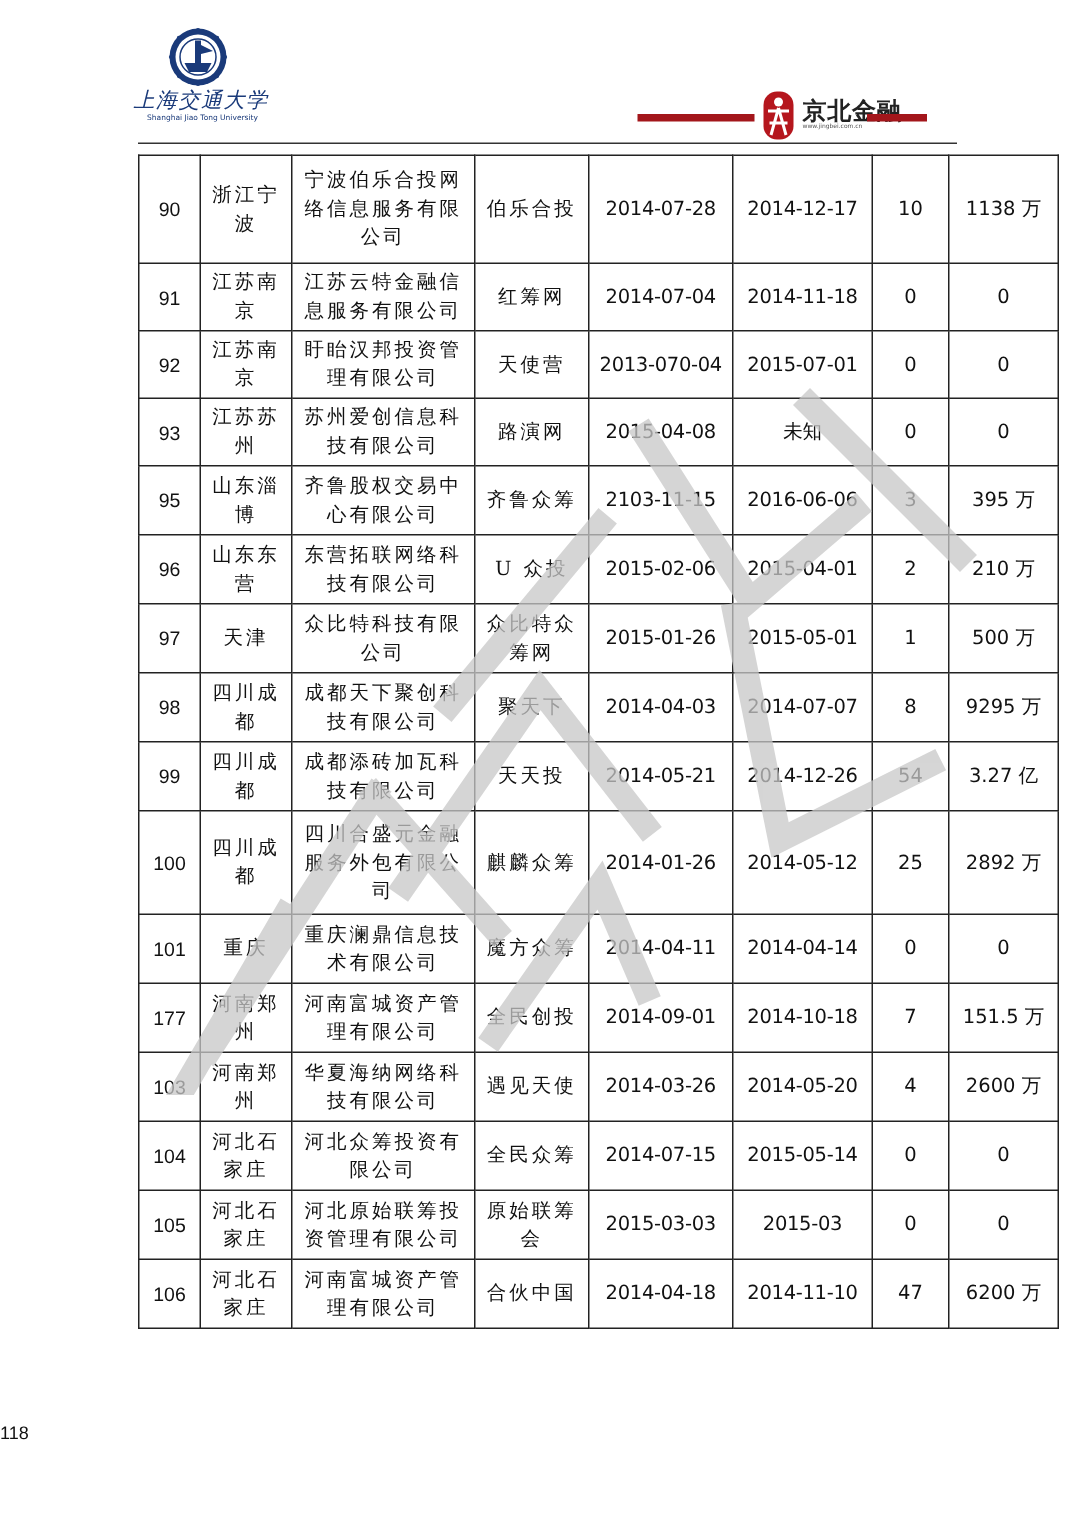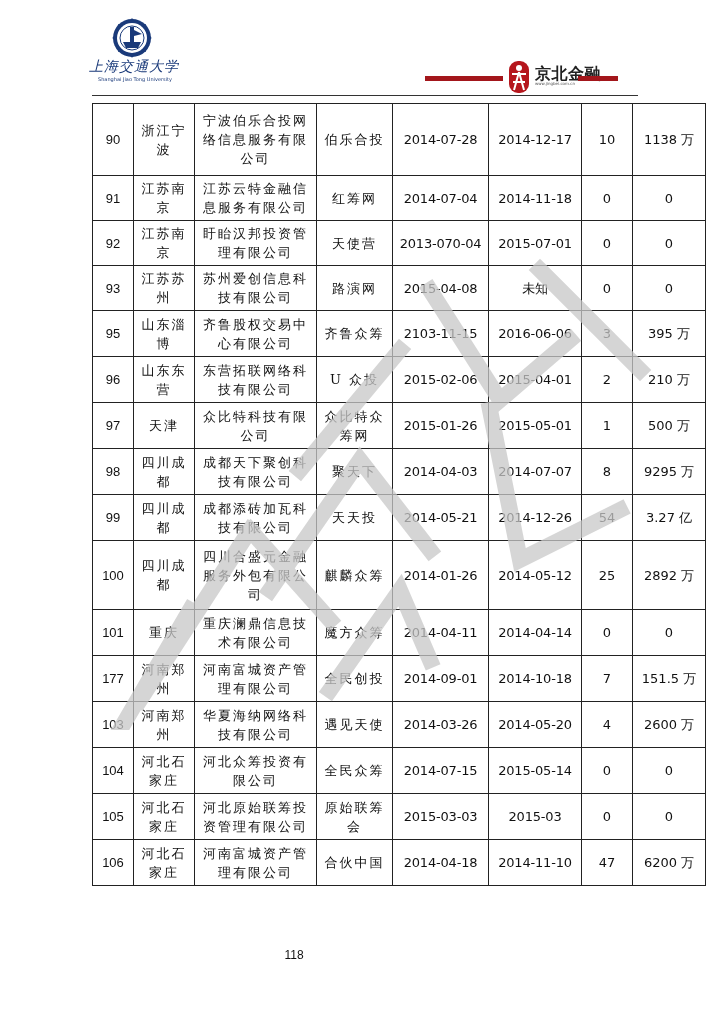--- a/index.html
+++ b/index.html
@@ -25,21 +25,21 @@
   table.data { position: absolute; left: 92px; top: 103px; border-collapse: collapse; table-layout: fixed; width: 613px; }
   table.data td { border: 1px solid #222; text-align: center; vertical-align: middle; padding: 0 3px;
                   font-size: 13px; line-height: 19px; }
   td.c-no { font-family: "Liberation Sans", sans-serif; font-size: 14px; margin-left: 20px; }
   td.c-loc, td.c-co, td.c-plat { font-family: "DejaVu Serif", serif; font-size: 13px; letter-spacing: 2px; }
   td.c-date, td.c-num, td.c-amt { font-family: "DejaVu Sans", sans-serif; font-size: 13px; }
   td.c-date { letter-spacing: -0.2px; margin-left: 23px; }
 
   .watermark { position: absolute; left: 100px; top: 230px; width: 560px; height: 500px; pointer-events: none; }
 
-  .page-number { position: absolute; left: 0; width: 588px; top: 948px; text-align: center;
+  .page-number { position: absolute; left: 0; width: 588px; top: 948px; text-align: left;
                  font-family: "Liberation Sans", sans-serif; font-size: 12px; color: #111; }
 </style>
 </head>
 <body>
 
 <div class="header">
   <div class="sjtu-logo">
     <svg class="sjtu-emblem" viewBox="0 0 40 40">
       <circle cx="20" cy="20" r="19" fill="#1a3a7a"></circle>
       <circle cx="20" cy="20" r="15" fill="#ffffff"></circle>

